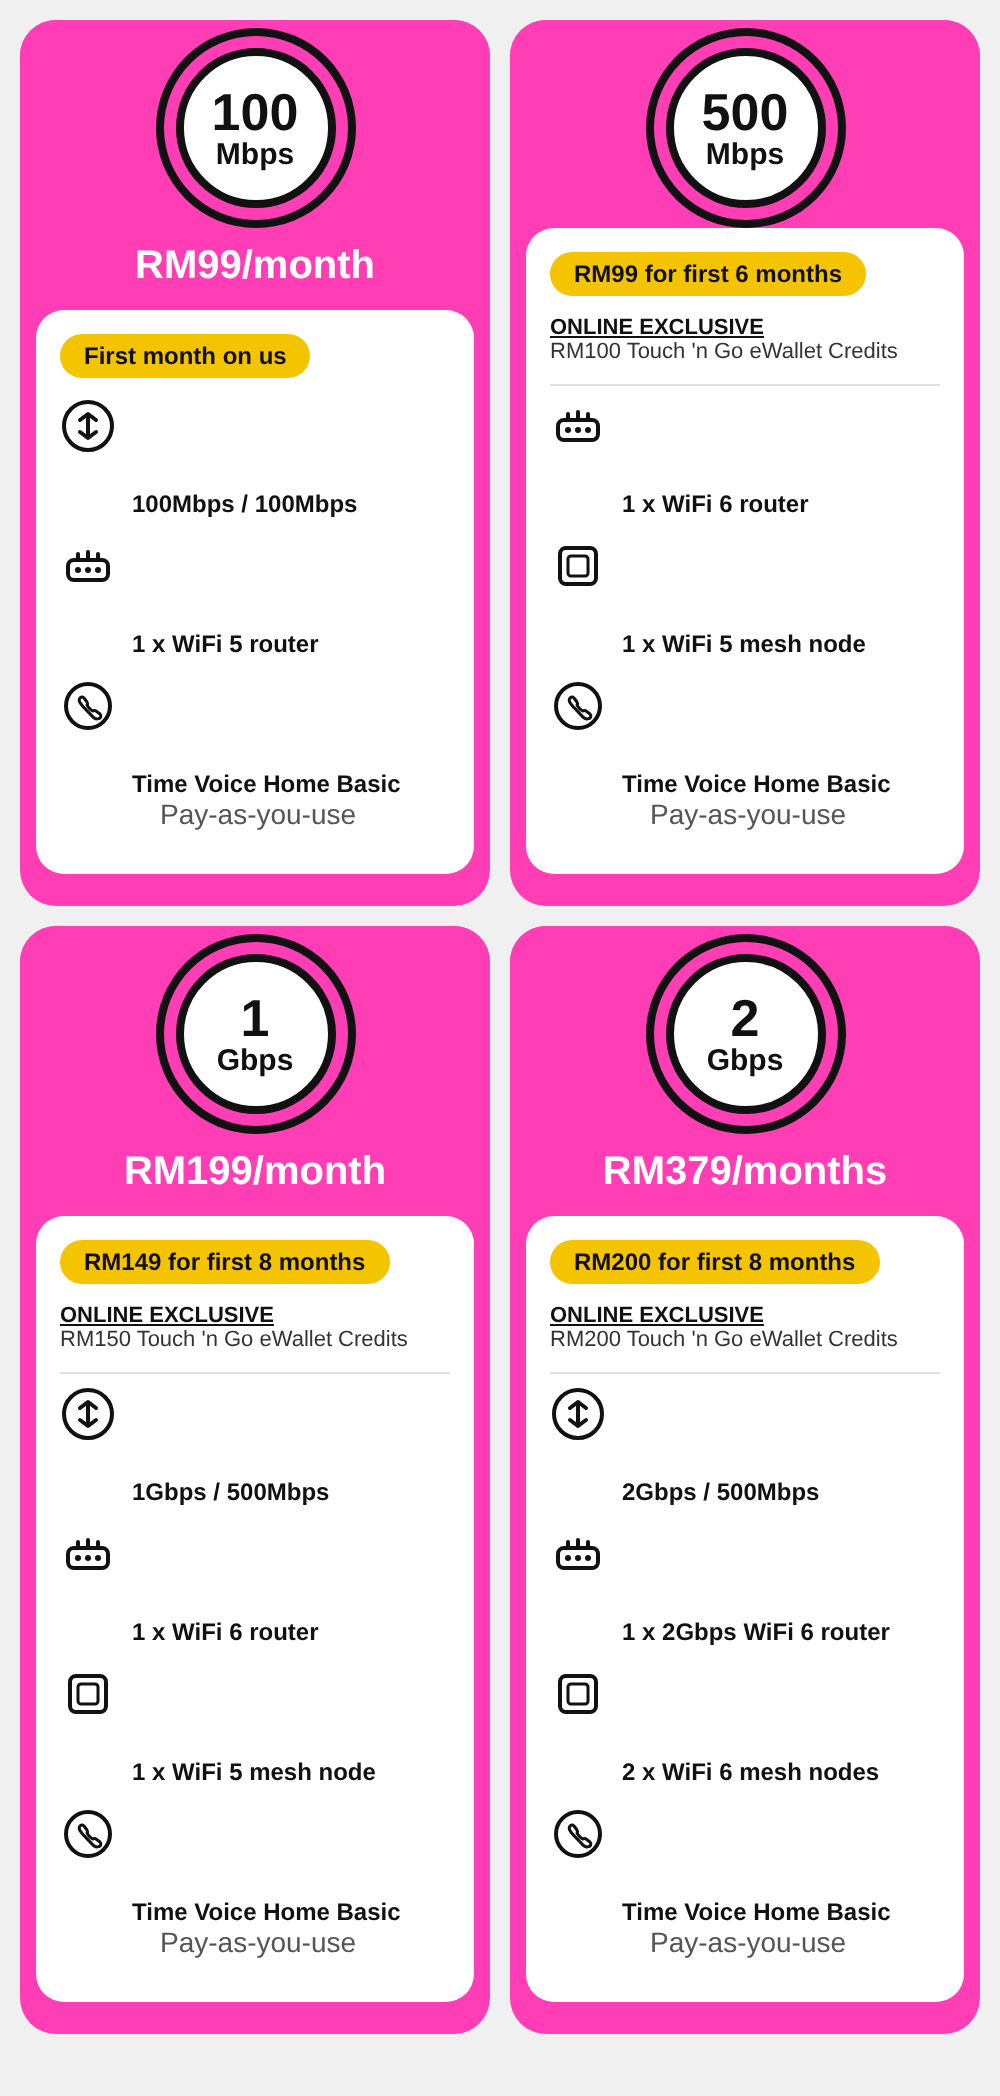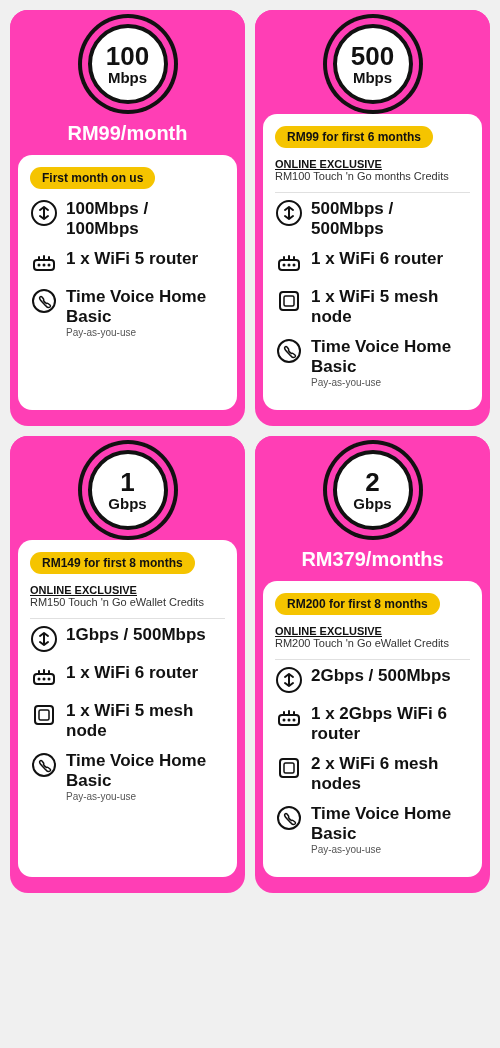--- a/index.html
+++ b/index.html
@@ -115,27 +115,29 @@
     .feature-icon svg {
       width: 26px;
       height: 26px;
     }
     .feature-text {
       display: flex;
       flex-direction: column;
       justify-content: center;
     }
     .feature-main {
-      font-size: 17px;
+      font-size: 12px;
       font-weight: 600;
       color: #111;
+      margin-top: 46px;
     }
     .feature-sub {
-      font-size: 10px;
+      font-size: 14px;
       color: #555;
+      margin-left: 14px;
     }
     .divider-line {
       height: 1px;
       background: #e0e0e0;
       margin: 6px 0;
     }
   </style>
 </head>
 <body>
 
@@ -188,32 +190,22 @@
     </div>
     <div class="card">
       <div class="card-header">
         <div class="speed-circle">
           <div class="speed-number">500</div>
           <div class="speed-unit">Mbps</div>
         </div>
       </div>
       <div class="card-body"><div class="promo-badge">RM99 for first 6 months</div><div class="exclusive-block">
           <div class="exclusive-title">ONLINE EXCLUSIVE</div>
-          <div class="exclusive-desc">RM100 Touch 'n Go months Credits</div>
+          <div class="exclusive-desc">RM100 Touch 'n Go eWallet Credits</div>
         </div><div class="divider-line"></div><div class="feature-item">
-          <div class="feature-icon">
-            <svg viewBox="0 0 26 26" fill="none" xmlns="http://www.w3.org/2000/svg">
-      <circle cx="13" cy="13" r="12" stroke="#111" stroke-width="2"></circle>
-      <path d="M13 7v12M9 10l4-3 4 3M9 16l4 3 4-3" stroke="#111" stroke-width="2" stroke-linecap="round" stroke-linejoin="round"></path>
-    </svg>
-          </div>
-          <div class="feature-text">
-            <div class="feature-main">500Mbps / 500Mbps</div>
-          </div>
-        </div><div class="feature-item">
           <div class="feature-icon">
             <svg viewBox="0 0 26 26" fill="none" xmlns="http://www.w3.org/2000/svg">
       <rect x="3" y="10" width="20" height="10" rx="3" stroke="#111" stroke-width="2"></rect>
       <circle cx="8" cy="15" r="1.5" fill="#111"></circle>
       <circle cx="13" cy="15" r="1.5" fill="#111"></circle>
       <circle cx="18" cy="15" r="1.5" fill="#111"></circle>
       <path d="M8 10V7M13 10V6M18 10V7" stroke="#111" stroke-width="2" stroke-linecap="round"></path>
     </svg>
           </div>
           <div class="feature-text">
@@ -242,20 +234,23 @@
           </div>
         </div></div>
     </div>
     <div class="card">
       <div class="card-header">
         <div class="speed-circle">
           <div class="speed-number">1</div>
           <div class="speed-unit">Gbps</div>
         </div>
       </div>
+      <div class="price-bar">
+        <div class="price-text">RM199/month</div>
+      </div>
       <div class="card-body"><div class="promo-badge">RM149 for first 8 months</div><div class="exclusive-block">
           <div class="exclusive-title">ONLINE EXCLUSIVE</div>
           <div class="exclusive-desc">RM150 Touch 'n Go eWallet Credits</div>
         </div><div class="divider-line"></div><div class="feature-item">
           <div class="feature-icon">
             <svg viewBox="0 0 26 26" fill="none" xmlns="http://www.w3.org/2000/svg">
       <circle cx="13" cy="13" r="12" stroke="#111" stroke-width="2"></circle>
       <path d="M13 7v12M9 10l4-3 4 3M9 16l4 3 4-3" stroke="#111" stroke-width="2" stroke-linecap="round" stroke-linejoin="round"></path>
     </svg>
           </div>

